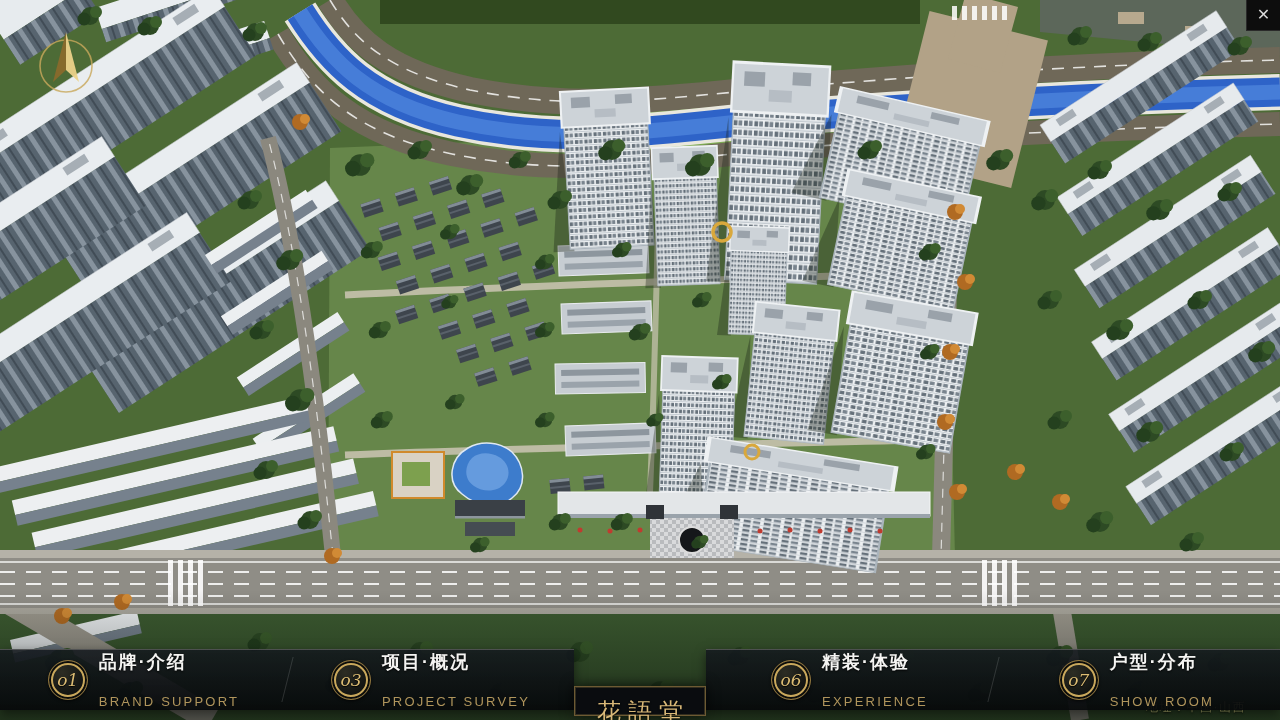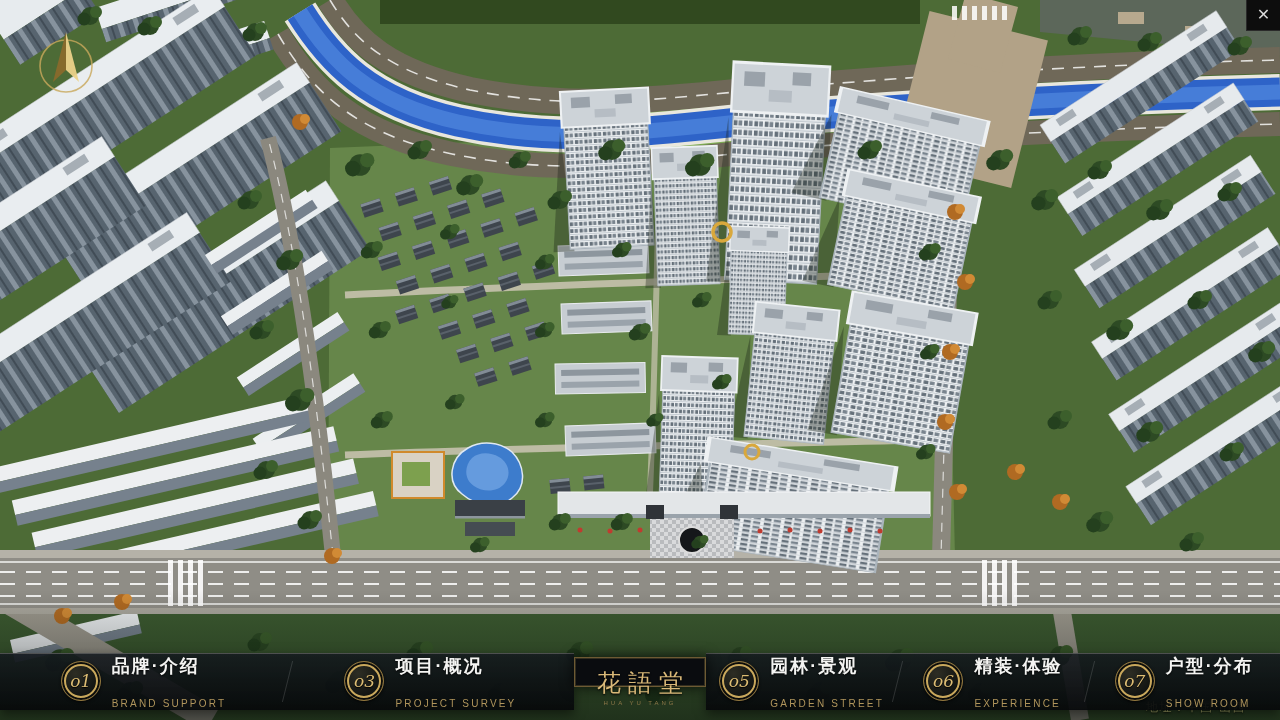--- a/index.html
+++ b/index.html
@@ -7,39 +7,39 @@
          font-family:"Liberation Sans","DejaVu Sans",sans-serif;background:#4d6b36;}
   .scene{position:absolute;inset:0;}
   
   .close-btn{position:absolute;top:0;right:0;width:33px;height:30px;background:#0d0d0d;
              color:#d8d8d8;font-size:16px;line-height:30px;text-align:center;cursor:pointer;
              border-left:1px solid #2a2a2a;border-bottom:1px solid #2a2a2a;}
   .compass{position:absolute;left:34px;top:26px;width:64px;height:72px;opacity:.95;}
   .address{position:absolute;right:34px;bottom:4px;font-size:12px;letter-spacing:1.5px;
            color:#97975f;text-shadow:0 1px 2px rgba(0,0,0,.8);}
   
-  .navbar{position:absolute;left:0;right:0;bottom:10px;height:58px;display:flex;align-items:center;}
+  .navbar{position:absolute;left:0;right:0;bottom:10px;height:58px;display:flex;align-items:flex-end;}
   .nav-group{flex:1;display:flex;background:linear-gradient(180deg,rgba(20,25,30,.88),rgba(6,8,10,.92));
              border-top:1px solid rgba(255,255,255,.28);border-bottom:1px solid rgba(0,0,0,.6);
              box-shadow:0 4px 10px rgba(0,0,0,.5);}
   .nav-item{flex:1;display:flex;align-items:center;justify-content:center;gap:11px;
             position:relative;cursor:pointer;}
   .nav-item + .nav-item::before{content:"";position:absolute;left:0;top:7px;bottom:7px;width:1px;
             background:rgba(255,255,255,.14);transform:skewX(-14deg);}
   .badge{width:38px;height:38px;border-radius:50%;flex:0 0 auto;
          border:1px solid #93783f;
          box-shadow:inset 0 0 0 2px #0b0c0a, inset 0 0 0 4px #c9a85c, 0 1px 3px rgba(0,0,0,.7);
          background:radial-gradient(circle at 35% 30%,#2d2d24,#101210 70%);
          display:flex;align-items:center;justify-content:center;}
   .badge span{font-family:"DejaVu Serif","Liberation Serif",serif;font-style:italic;
               font-size:17px;color:#ddbd74;text-shadow:0 1px 1px #000;}
   .nav-text{display:flex;flex-direction:column;align-items:flex-start;}
   .nav-cn{font-size:18px;font-weight:bold;color:#f4f4f2;letter-spacing:2px;
           text-shadow:0 1px 2px rgba(0,0,0,.9);white-space:nowrap;}
-  .nav-en{margin-top:20px;font-size:10px;color:#b0955c;letter-spacing:2.2px;white-space:nowrap;}
+  .nav-en{margin-top:20px;font-size:13px;color:#b0955c;letter-spacing:2.2px;white-space:nowrap;}
   
   .logo-wrap{width:132px;position:relative;flex:0 0 auto;}
   .logo-panel{position:absolute;left:0;right:0;top:-24px;bottom:-6px;background:#0a0c0f;
               border:1px solid #6d5a33;box-shadow:inset 0 0 0 1px rgba(201,168,92,.22),0 0 14px rgba(0,0,0,.8);
               display:flex;flex-direction:column;align-items:center;cursor:pointer;}
   .logo-seal{margin-top:7px;width:42px;height:42px;}
   .logo-title{margin-top:2px;font-family:"DejaVu Serif","Liberation Serif",serif;font-weight:normal;
               font-size:24px;color:#d9b878;letter-spacing:7px;text-indent:7px;
               text-shadow:0 1px 2px #000;}
   .logo-tag{margin-top:1px;font-size:6px;letter-spacing:3px;color:#8d7848;}
@@ -461,29 +461,20 @@
           <rect x="22" y="23" width="5" height="5" fill="#c3a05a" opacity=".85"></rect>
         </svg>
         <div class="logo-title">花語堂</div>
         <div class="logo-tag">HUA YU TANG</div>
       </div>
     </div>
 
     <div class="nav-group">
       <div class="nav-item">
         <div class="badge">
-            <span>o5</span>
-          </div>
-        <div class="nav-text">
-            <div class="nav-cn">园林·景观</div>
-        <div class="nav-en">GARDEN STREET</div>
-          </div>
-      </div>
-      <div class="nav-item">
-        <div class="badge">
             <span>o6</span>
           </div>
         <div class="nav-text">
             <div class="nav-cn">精装·体验</div>
         <div class="nav-en">EXPERIENCE</div>
           </div>
       </div>
       <div class="nav-item">
         <div class="badge">
             <span>o7</span>

